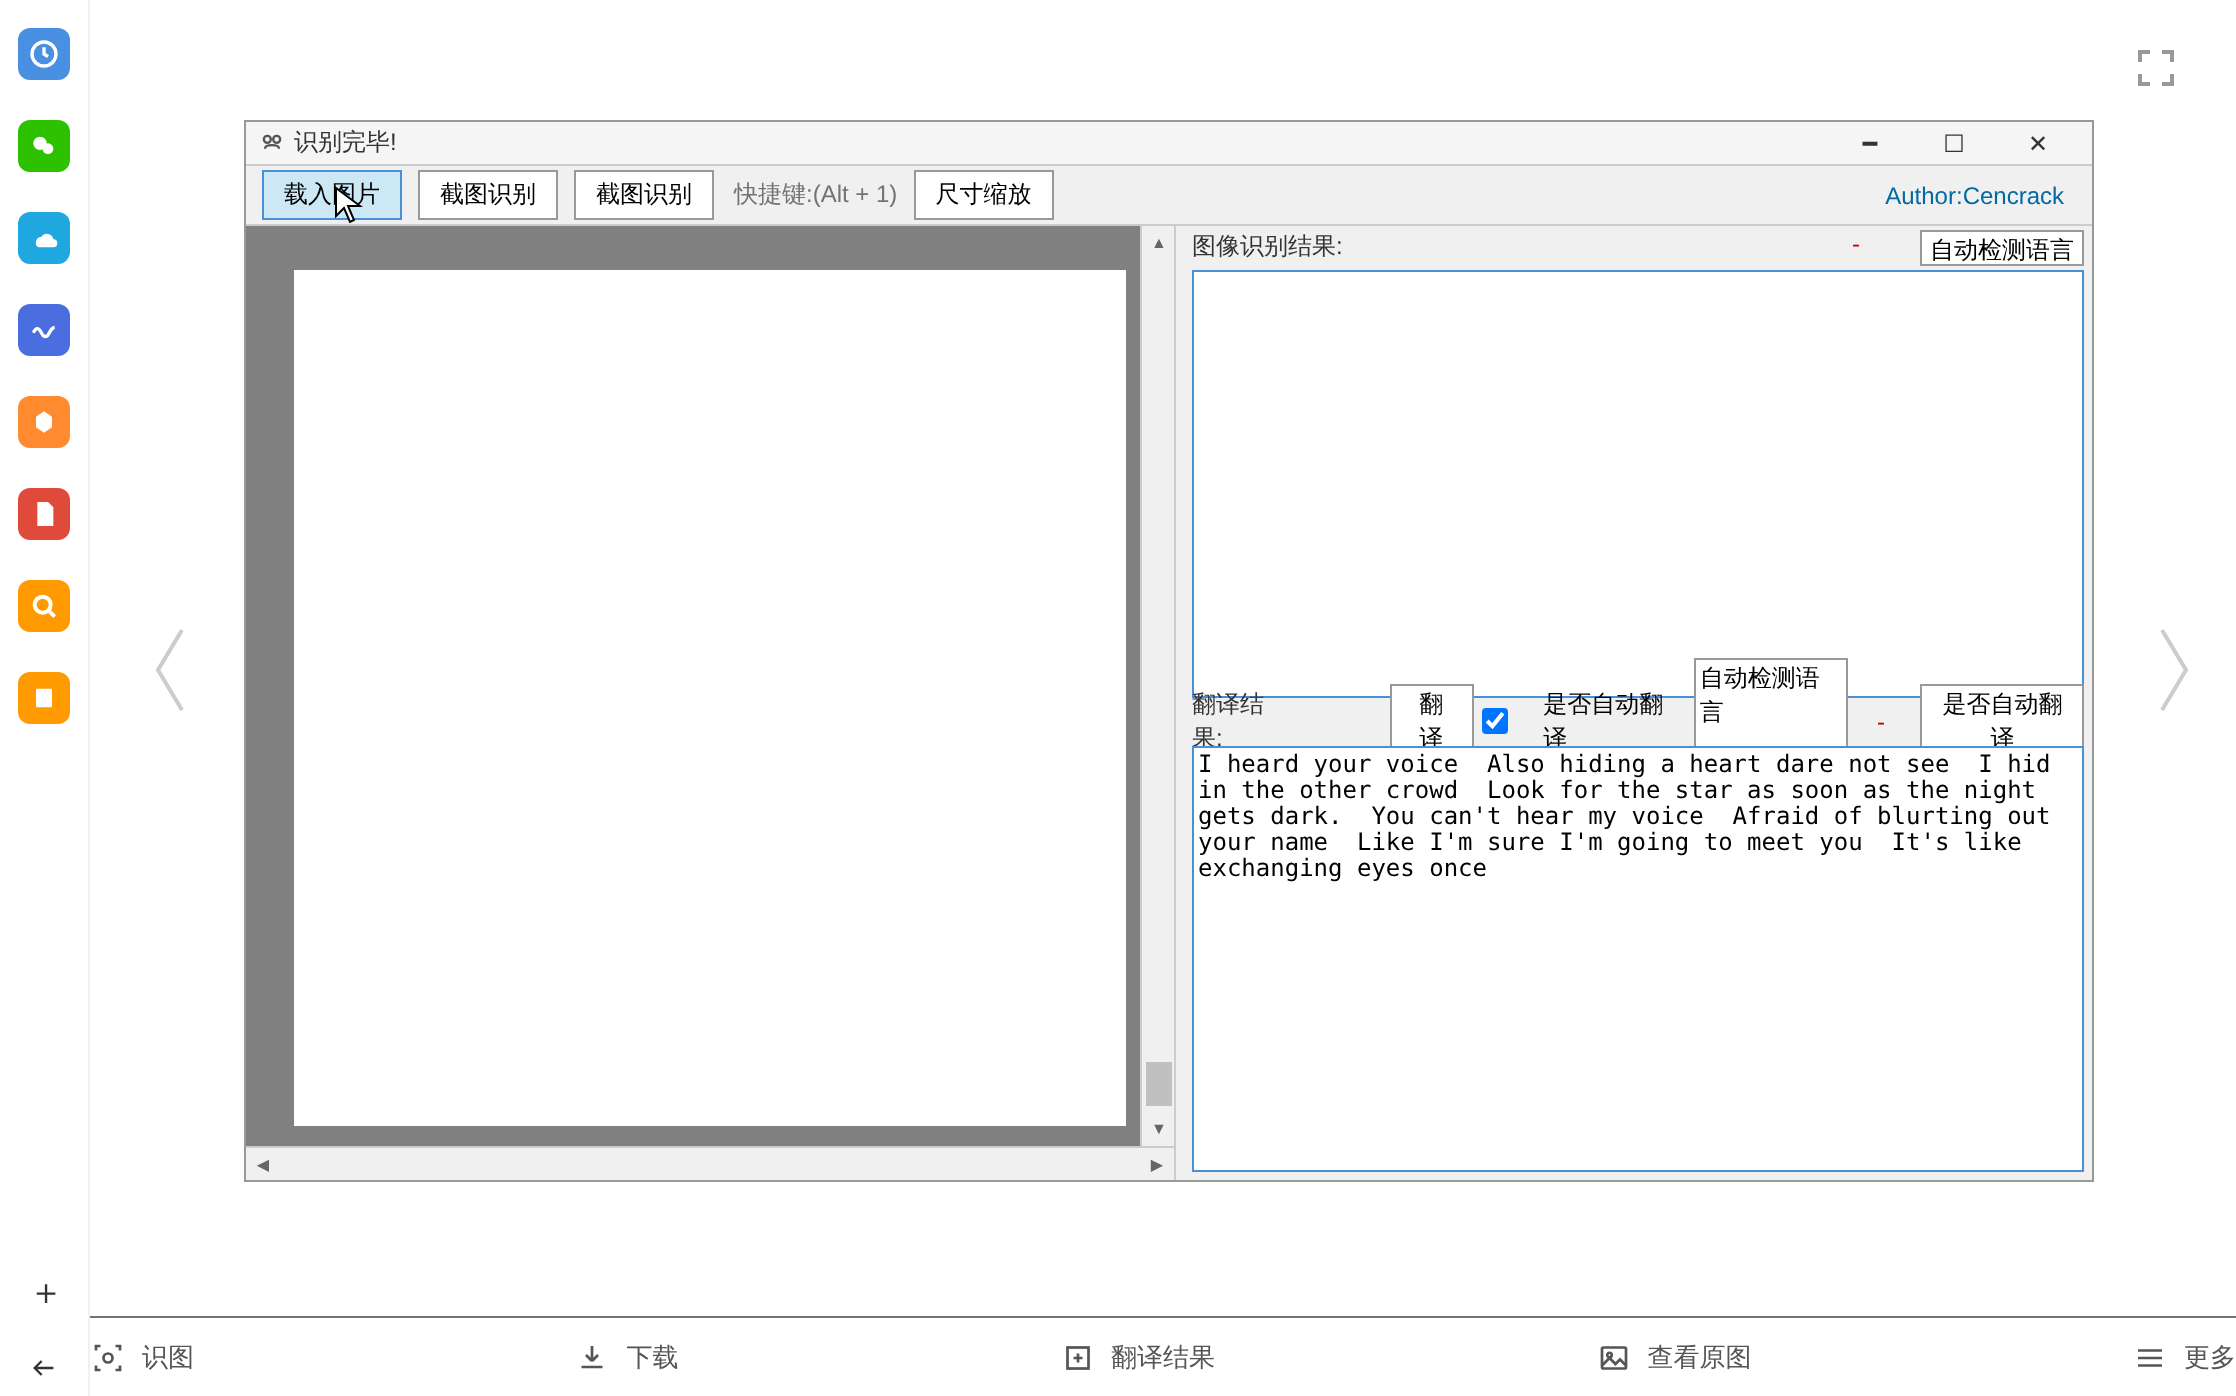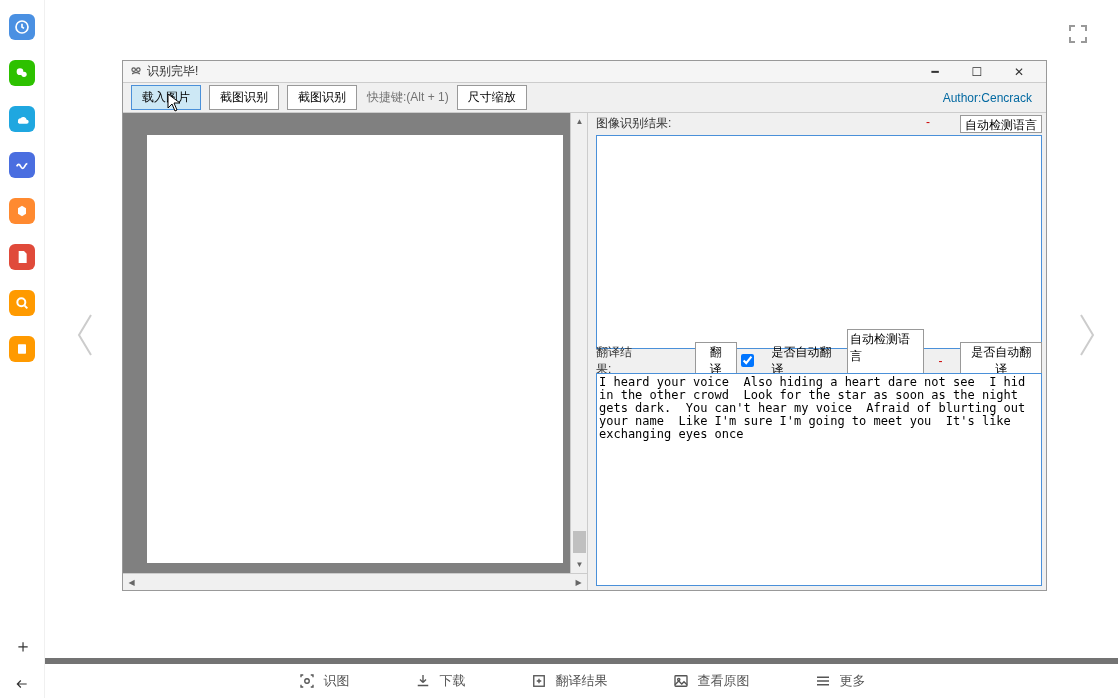--- a/index.html
+++ b/index.html
@@ -67,21 +67,21 @@
 .translate-header { display: flex; align-items: center; gap: 4px; height: 20px; }
 .translate-header .spacer { flex: 1; }
 .translate-btn { border: 1px solid #999; background: #fff; padding: 1px 8px; font-size: 12px; cursor: pointer; }
 .auto-tr-check { display: flex; align-items: center; gap: 18px; font-size: 12px; }
 .auto-tr-check input { margin: 0; }
 .lang-select { border: 1px solid #999; background: #fff; font-size: 12px; padding: 1px 2px; display: flex; align-items: center; gap: 16px; flex-direction: column; }
 .lang-select .chev { font-size: 8px; color: #666; }
 .translate-textarea { width: 100%; flex: 1; border: 1px solid #4a90d9; background: #fff; resize: none; font-size: 12px; padding: 2px; font-family: "SimSun", monospace; line-height: 1.1; }
 
 
-.bottom-bar { position: absolute; bottom: 0; left: 45px; right: 0; height: 40px; border-top: 6px solid #737373; display: flex; align-items: center; justify-content: center; gap: 64px; background: #fff; }
+.bottom-bar { position: absolute; bottom: 0; left: 45px; right: 0; height: 40px; border-top: 1px solid #737373; display: flex; align-items: center; justify-content: space-between; gap: 64px; background: #fff; }
 .bb-item { display: flex; align-items: center; gap: 8px; color: #555; font-size: 13px; cursor: pointer; }
 .bb-item svg { width: 18px; height: 18px; }
 </style>
 </head>
 <body>
 
 <div class="left-sidebar">
   <div class="side-icon" style="background:#4a90e2">
       <svg viewBox="0 0 24 24" fill="none" stroke="#fff" stroke-width="2.5">
         <circle cx="12" cy="12" r="9"></circle>

